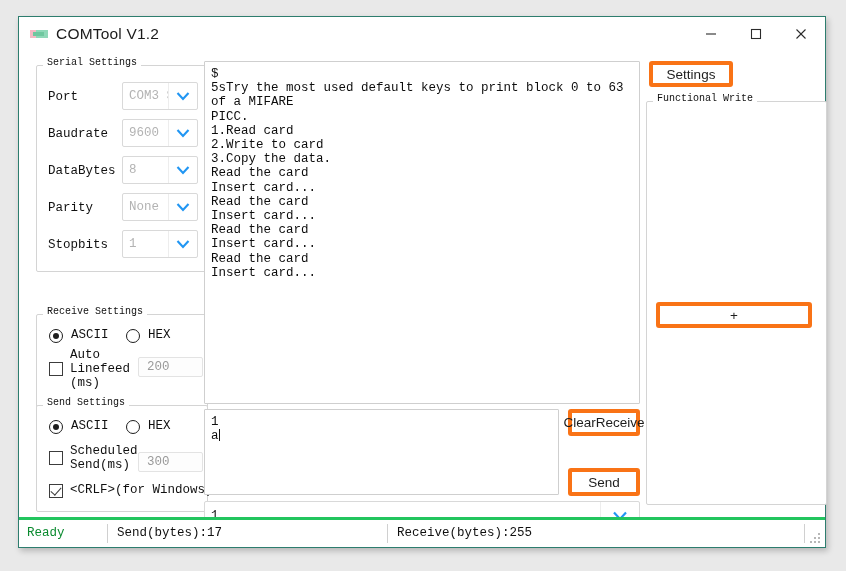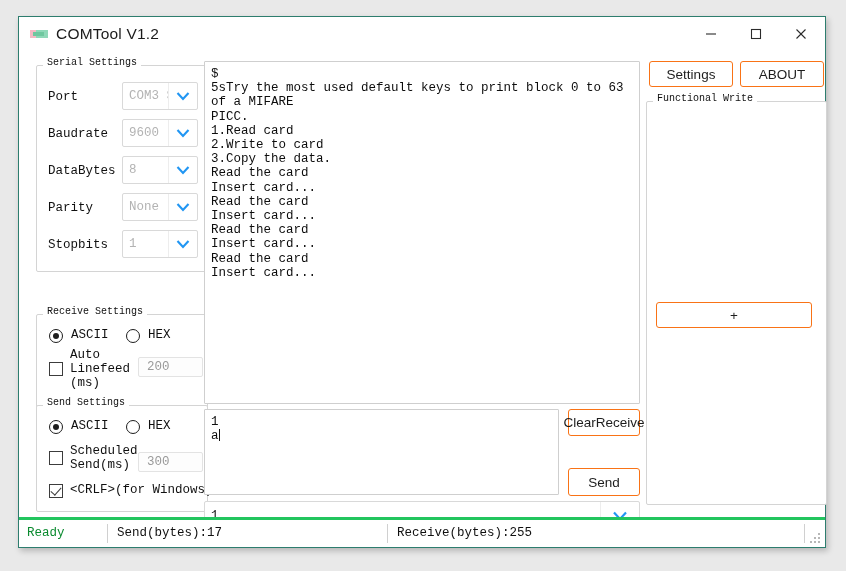--- a/index.html
+++ b/index.html
@@ -72,21 +72,21 @@
   }
   .combo .arrowbox{
     width:28px;border-left:1px solid #ededed;
     display:flex;align-items:center;justify-content:center;
   }
   .chev{display:block;}
 
   
   .btn{
     position:absolute;box-sizing:border-box;
-    border:1px solid #f97316;border-radius:3px;background:#ffffff;
+    border:4px solid #f97316;border-radius:3px;background:#ffffff;
     display:flex;align-items:center;justify-content:center;
     font-family:"Liberation Sans", sans-serif;font-size:13.5px;color:#1d1d1d;
     cursor:default;
   }
 
   
   .radio{position:absolute;width:14px;height:14px;border:1.4px solid #1d1d1d;border-radius:50%;box-sizing:border-box;background:#fff;}
   .radio.on::after{content:"";position:absolute;left:2.6px;top:2.6px;width:6px;height:6px;border-radius:50%;background:#1d1d1d;}
   .checkbox{position:absolute;width:14px;height:14px;border:1.4px solid #3c3c3c;box-sizing:border-box;background:#fff;}
   .checkbox.on::after{
@@ -271,21 +271,20 @@
       <svg class="chev" width="16" height="11" viewBox="0 0 16 11">
         <polyline points="2,2.5 8,9 14,2.5" fill="none" stroke="#2196f3" stroke-width="2.2"></polyline>
       </svg>
     </div>
   </div>
 
   <div class="btn" style="left:549px;top:392px;width:72px;height:27px;">ClearReceive</div>
   <div class="btn" style="left:549px;top:451px;width:72px;height:28px;">Send</div>
 
   <div class="btn" style="left:630px;top:44px;width:84px;height:26px;">Settings</div>
-  <div class="btn" style="left:721px;top:44px;width:84px;height:26px;">ABOUT</div>
 
   <div class="group" style="left:627px;top:84px;width:181px;height:404px;">
     <div class="group-title">Functional Write</div>
     <div class="btn" style="left:9px;top:200px;width:156px;height:26px;position:absolute;">+</div>
   </div>
 
   <div class="statusbar">
     <div class="status-cell" id="status-state" style="left:8px;color:#0a8a2f;">Ready</div>
     <div class="status-sep" style="left:88px;"></div>
     <div class="status-cell" style="left:98px;">Send(bytes):17</div>

